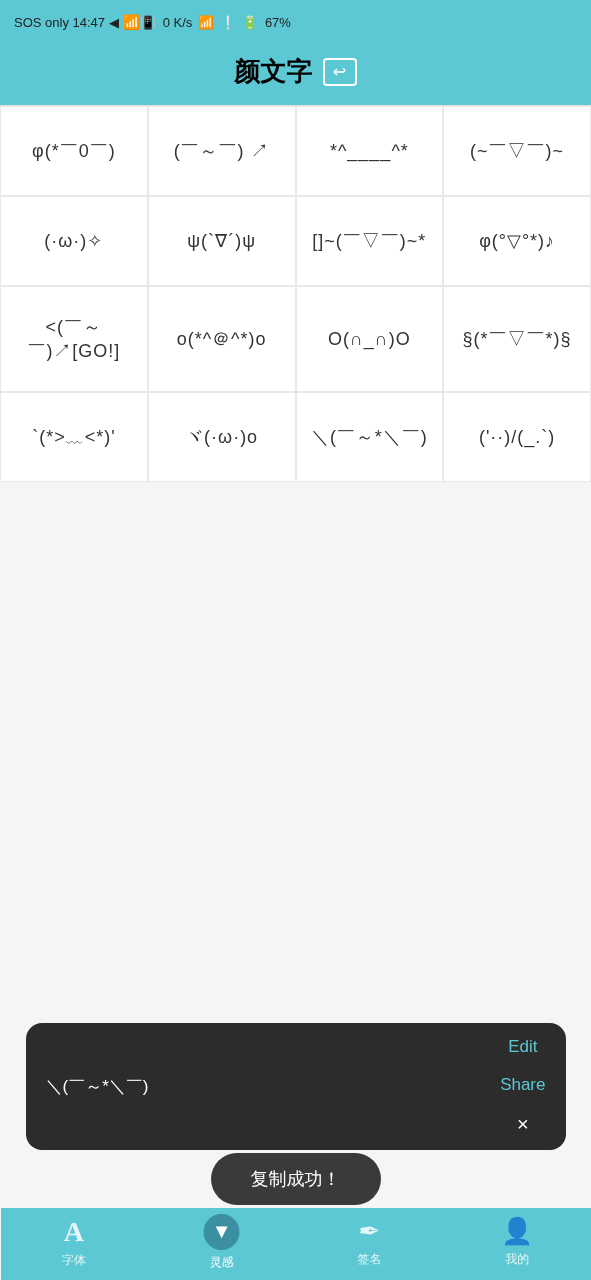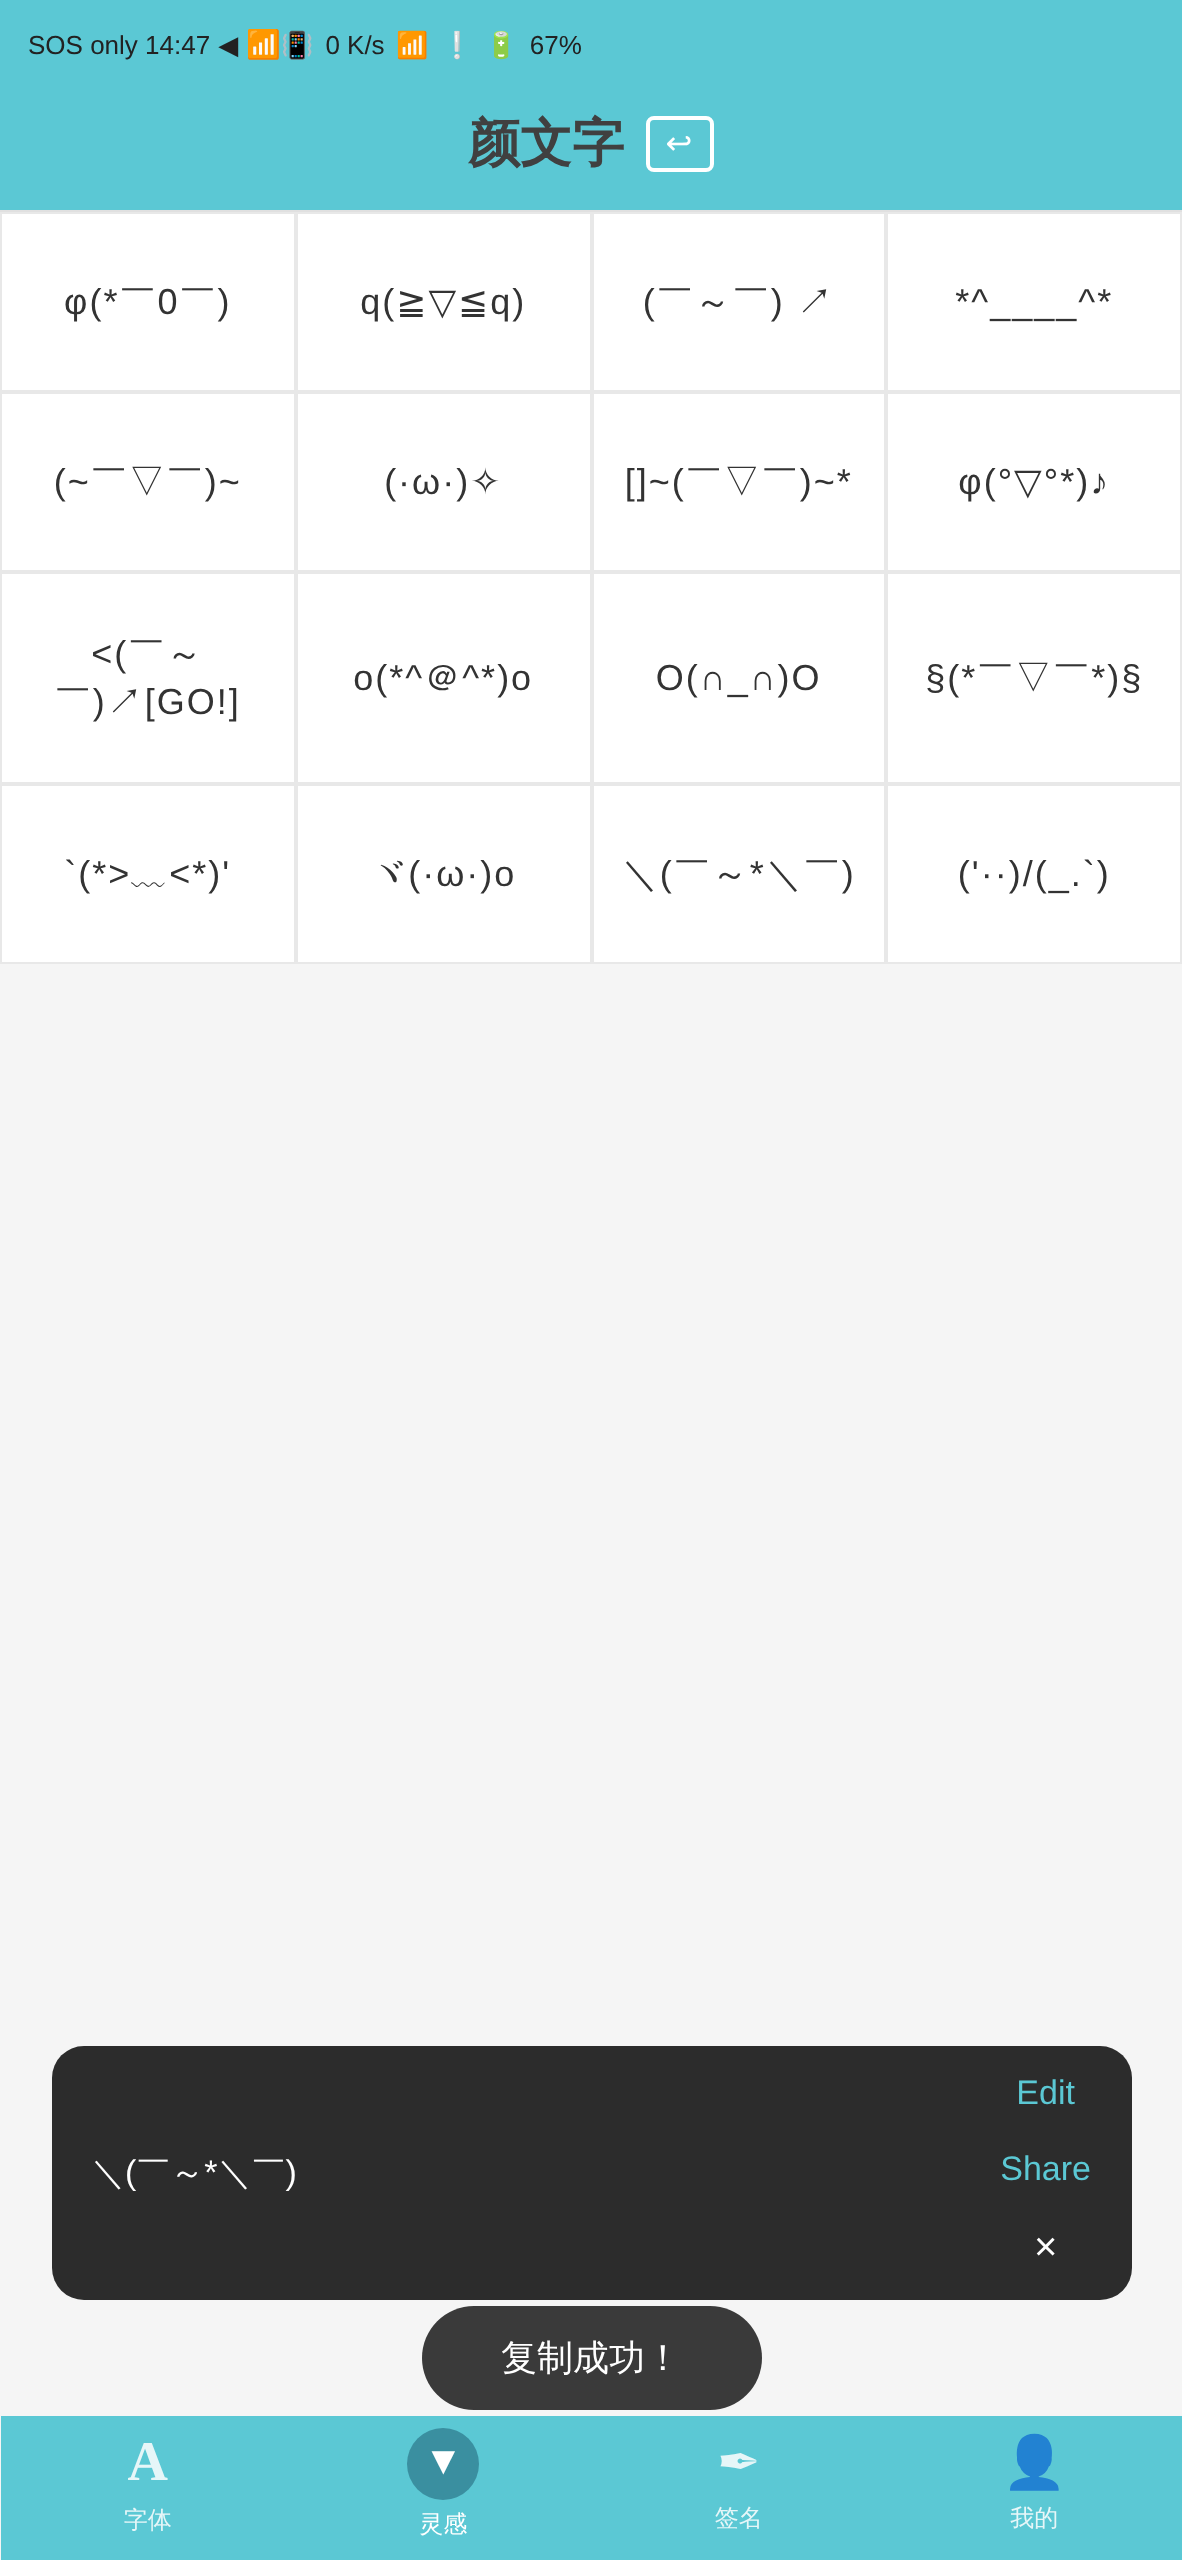--- a/index.html
+++ b/index.html
@@ -43,21 +43,21 @@
       text-align: center;
       padding: 10px 0 16px;
       display: flex;
       align-items: center;
       justify-content: center;
       gap: 10px;
     }
     .header-title {
       font-size: 26px;
       font-weight: bold;
-      color: #404040;
+      color: #000000;
     }
     .header-icon {
       width: 34px;
       height: 28px;
       border: 2px solid white;
       border-radius: 4px;
       display: flex;
       align-items: center;
       justify-content: center;
       color: white;
@@ -217,25 +217,25 @@
 
 <div class="header">
   <span class="header-title">颜文字</span>
   <div class="header-icon">
     <span>↩</span>
   </div>
 </div>
 
 <div class="emoji-grid">
   <div class="emoji-cell">φ(*￣0￣)</div>
-  <div class="emoji-cell">q(≧▽≦q)</div>
   <div class="emoji-cell">(￣～￣) ↗</div>
   <div class="emoji-cell">*^____^*</div>
   <div class="emoji-cell">(~￣▽￣)~</div>
   <div class="emoji-cell">(·ω·)✧</div>
+  <div class="emoji-cell">ψ(`∇´)ψ</div>
   <div class="emoji-cell">[]~(￣▽￣)~*</div>
   <div class="emoji-cell">φ(°▽°*)♪</div>
   <div class="emoji-cell">&lt;(￣～￣)↗[GO!]</div>
   <div class="emoji-cell">o(*^＠^*)o</div>
   <div class="emoji-cell">O(∩_∩)O</div>
   <div class="emoji-cell">§(*￣▽￣*)§</div>
   <div class="emoji-cell">`(*&gt;﹏&lt;*)'</div>
   <div class="emoji-cell">ヾ(·ω·)o</div>
   <div class="emoji-cell">＼(￣～*＼￣)</div>
   <div class="emoji-cell">('··)/(_.`)</div>

